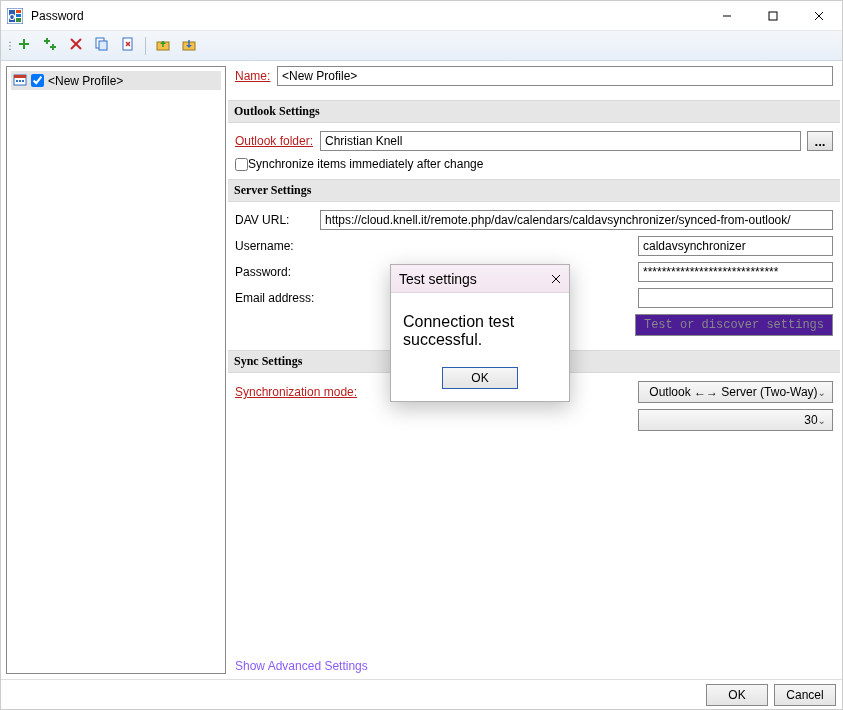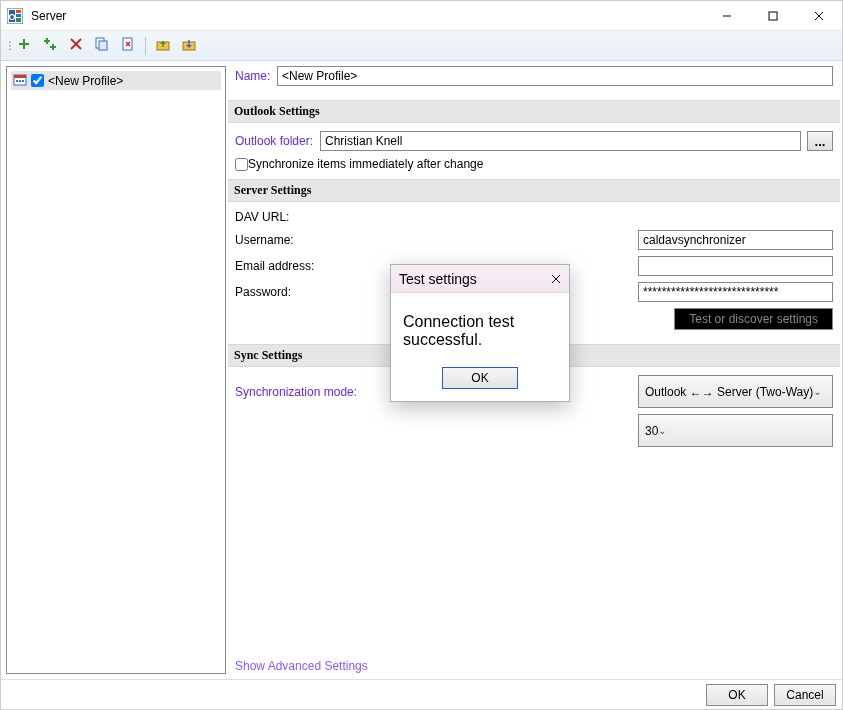--- a/index.html
+++ b/index.html
@@ -69,21 +69,21 @@
   .tree-item .cal-icon { display:inline-block; }
   .tree-item input[type="checkbox"] { margin: 0; }
 
   .rightpane {
     flex: 1;
     display: flex; flex-direction: column;
     min-width: 0;
     padding: 5px 5px 0 2px;
   }
   .row { display: flex; align-items: center; margin-bottom: 6px; }
-  .row label.lbl { width: 85px; color: #6d28d9; }
+  .row label.lbl { width: 85px; color: #b91c1c; text-decoration: underline; }
   .row label.lbl.wider { width: 200px; }
   .txt {
     flex: 1;
     border: 1px solid #888;
     height: 20px;
     padding: 1px 4px;
     font-family: inherit;
     font-size: 12px;
     background: #fff;
   }
@@ -110,34 +110,34 @@
   }
   .right-input-col { display:flex; }
   .right-input-col .spacer-left { flex:1; }
   .right-input-col .txt { width: 195px; flex: none; }
 
   .server-row { display: flex; align-items: center; margin-bottom: 6px; }
   .server-row .slabel { width: 85px; }
 
   .test-btn {
     border: 1px solid #888;
-    background: #000000;
+    background: #4c1d95;
     color: #888;
     height: 22px;
-    padding: 0 14px;
-    font-family: Liberation Sans, sans-serif;
+    padding: 0 8px;
+    font-family: Liberation Mono, monospace;
     font-size: 12px;
   }
 
   .combo {
     width: 195px;
-    height: 33px;
+    height: 22px;
     border: 1px solid #888;
     background: linear-gradient(#f8f8f8,#e7e7e7);
-    display: flex; align-items: center; justify-content: flex-start;
+    display: flex; align-items: center; justify-content: flex-end;
     padding: 0 6px;
     font-family: inherit; font-size: 12px;
   }
   .combo .chev { font-size: 10px; color: #555; }
 
   .link { color: #8b5cf6; cursor: pointer; padding: 6px 4px; }
 
   .footer {
     height: 30px;
     border-top: 1px solid #e0e0e0;
@@ -186,21 +186,21 @@
     <span class="titlebar-icon">
       <svg width="16" height="16" viewBox="0 0 16 16">
         <rect x="0" y="0" width="16" height="16" fill="#fff" stroke="#2a5fb0"></rect>
         <rect x="2" y="2" width="6" height="12" fill="#2a5fb0"></rect>
         <text x="5" y="12" font-size="9" text-anchor="middle" fill="#fff" font-weight="bold">O</text>
         <rect x="9" y="2" width="5" height="3" fill="#e64a19"></rect>
         <rect x="9" y="6" width="5" height="3" fill="#1976d2"></rect>
         <rect x="9" y="10" width="5" height="4" fill="#388e3c"></rect>
       </svg>
     </span>
-    <span class="titlebar-title">Server</span>
+    <span class="titlebar-title">Password</span>
     <div class="titlebar-btn">
       <svg width="10" height="10">
           <line x1="1" y1="5" x2="9" y2="5" stroke="currentColor" stroke-width="1"></line>
         </svg>
     </div>
     <div class="titlebar-btn">
       <svg width="10" height="10">
           <rect x="1" y="1" width="8" height="8" fill="none" stroke="currentColor" stroke-width="1"></rect>
         </svg>
     </div>
@@ -299,40 +299,41 @@
         <div class="checkline">
           <input type="checkbox" style="">
           <span>Synchronize items immediately after change</span>
         </div>
       </div>
 
       <div class="section-header">Server Settings</div>
       <div class="section">
         <div class="server-row">
           <label class="slabel">DAV URL:</label>
+          <input class="txt" value="https://cloud.knell.it/remote.php/dav/calendars/caldavsynchronizer/synced-from-outlook/" style="">
         </div>
         <div class="server-row">
           <label class="slabel">Username:</label>
           <div class="right-input-col" style="flex:1">
             <span class="spacer-left"></span>
             <input class="txt" value="caldavsynchronizer" style="">
           </div>
         </div>
         <div class="server-row">
+          <label class="slabel">Password:</label>
+          <div class="right-input-col" style="flex:1">
+            <span class="spacer-left"></span>
+            <input class="txt" value="*****************************" style="">
+          </div>
+        </div>
+        <div class="server-row">
           <label class="slabel">Email address:</label>
           <div class="right-input-col" style="flex:1">
             <span class="spacer-left"></span>
             <input class="txt" value="" style="">
-          </div>
-        </div>
-        <div class="server-row">
-          <label class="slabel">Password:</label>
-          <div class="right-input-col" style="flex:1">
-            <span class="spacer-left"></span>
-            <input class="txt" value="*****************************" style="">
           </div>
         </div>
         <div class="server-row" style="justify-content:flex-end">
           <button class="test-btn" disabled="">Test or discover settings</button>
         </div>
       </div>
 
       <div class="section-header">Sync Settings</div>
       <div class="section">
         <div class="row">

